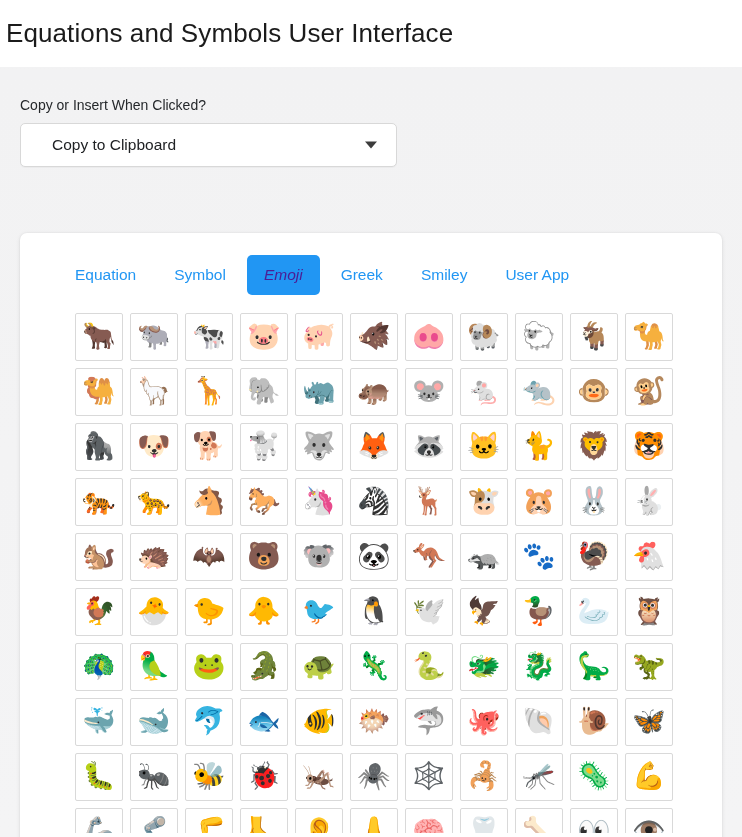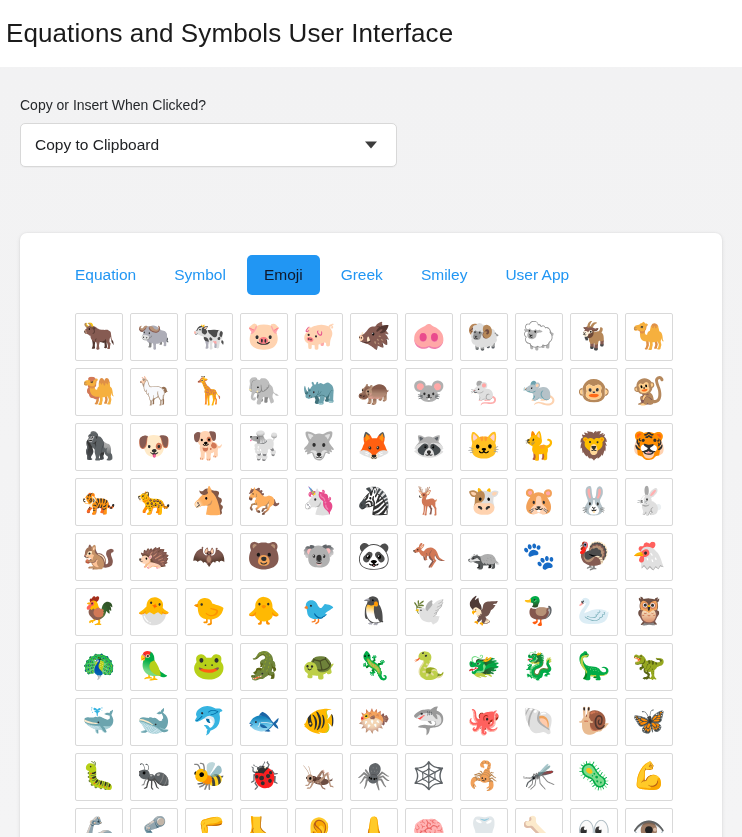--- a/index.html
+++ b/index.html
@@ -46,21 +46,21 @@
     height: 44px;
   }
   .select-box {
     width: 100%;
     height: 100%;
     background: #ffffff;
     border: 1px solid #d8d8d8;
     border-radius: 5px;
     display: flex;
     align-items: center;
-    padding-left: 14px;
+    padding-left: 31px;
     font-size: 15.5px;
     color: #202225;
     box-shadow: 0 1px 1px rgba(0,0,0,0.03);
   }
   .select-arrow {
     position: absolute;
     right: 20px;
     top: 50%;
     transform: translateY(-50%);
     width: 0; height: 0;
@@ -92,21 +92,22 @@
     font-size: 15.5px;
     color: #2196f3;
     padding: 12px 17px;
     border-radius: 5px;
     cursor: pointer;
     white-space: nowrap;
     line-height: 1;
   }
   .tab.active {
     background: #2196f3;
-    color: #0f172a;
+    color: #4c1d95;
+    font-style: italic;
   }
   
   .grid {
     display: flex;
     flex-wrap: wrap;
     gap: 7px;
     padding-left: 37px;
     padding-right: 8px;
     max-height: 520px;
     overflow: hidden;

